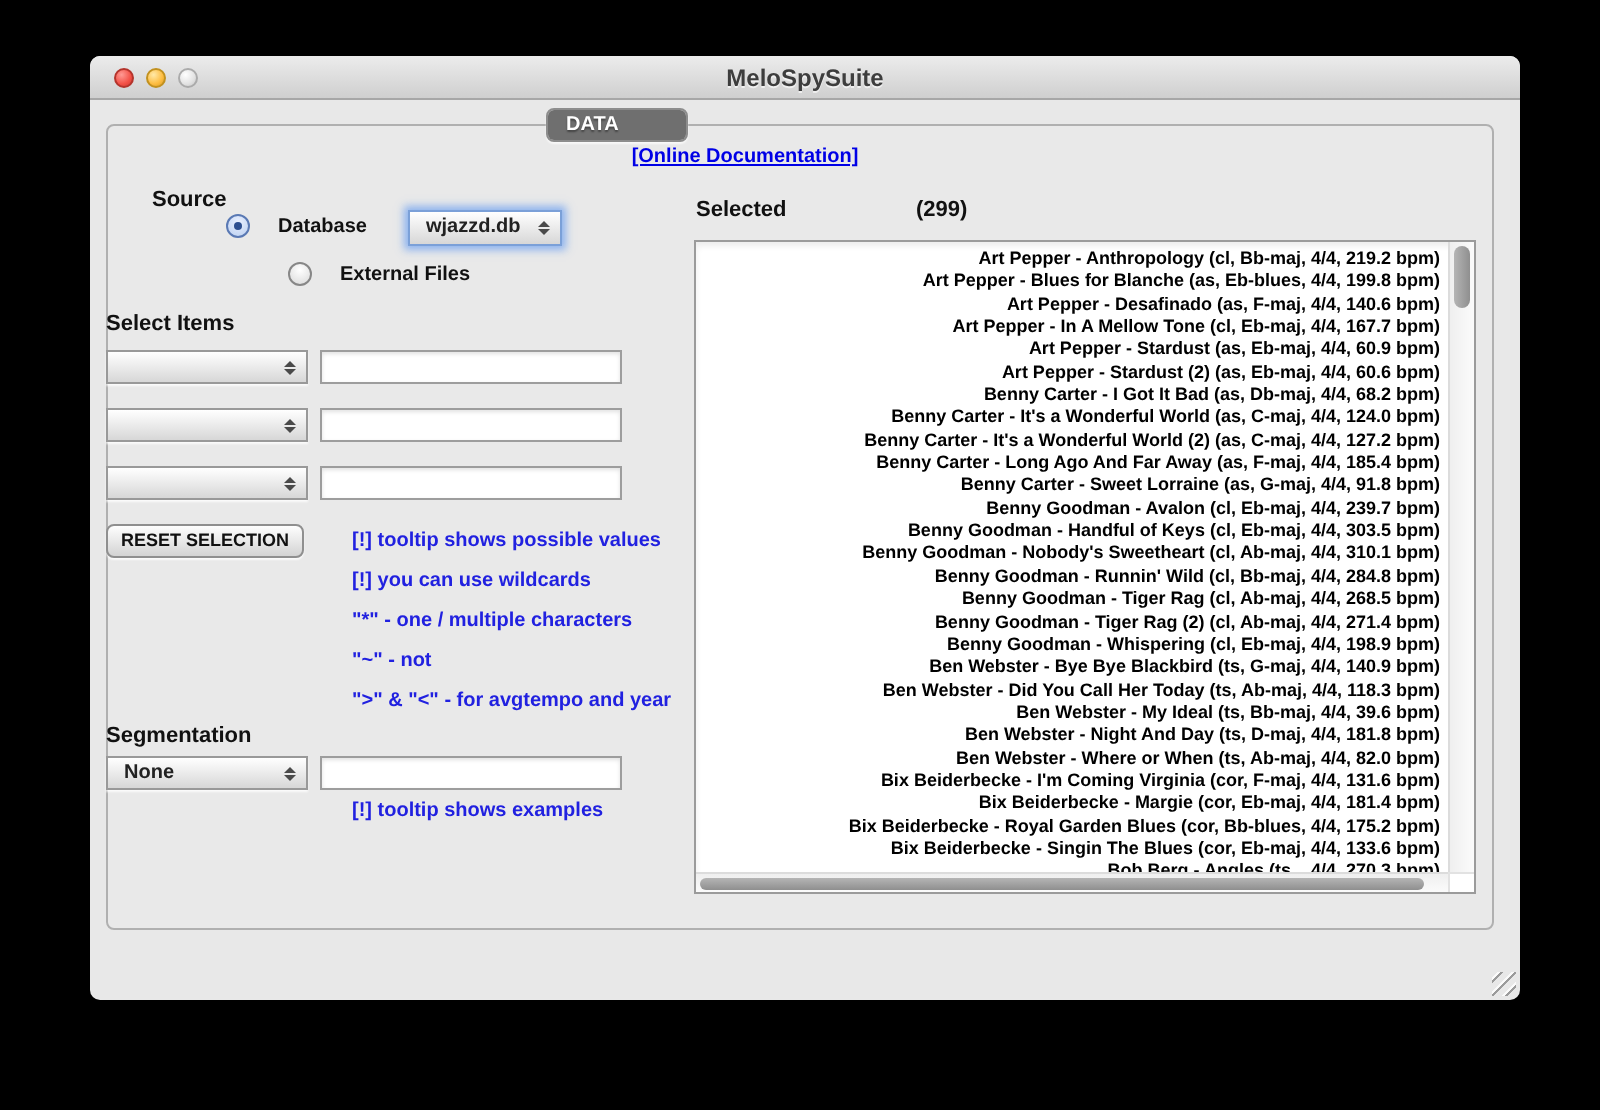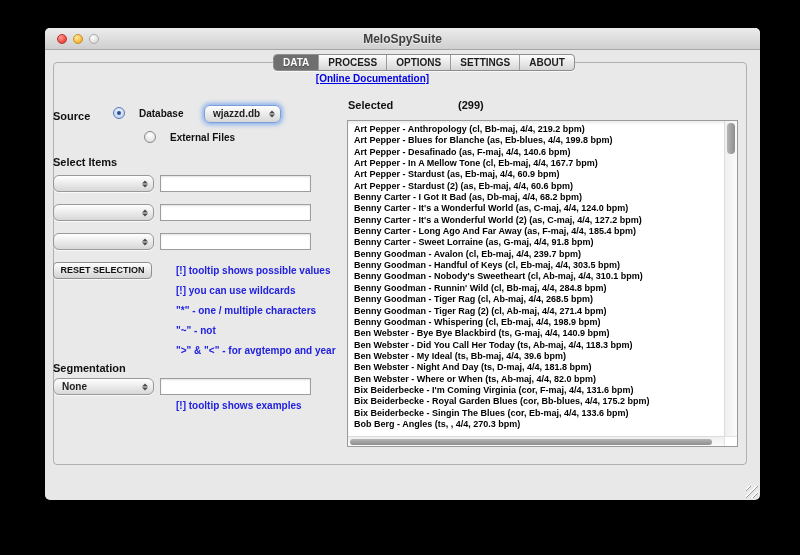--- a/index.html
+++ b/index.html
@@ -31,20 +31,21 @@
     position:absolute; left:8px; top:34px; width:694px; height:403px;
     background:#e9e9e9; border:1px solid #b0b0b0; border-radius:4px;
   }
 
   .tabstrip {
     position:absolute; left:228px; top:26px; height:17px;
     display:flex; border:1px solid #8d8d8d; border-radius:4px;
     overflow:hidden; background:linear-gradient(#fdfdfd,#d6d6d6);
     box-shadow:0 1px 1px rgba(255,255,255,.7);
     z-index:3;
+    flex-direction:column;
   }
   .tab {
     padding:0 9px; font-size:10px; font-weight:bold; line-height:15px;
     color:#1d1d1d; border-left:1px solid #9c9c9c; cursor:default;
   }
   .tab:first-child { border-left:none; }
   .tab.selected { background:#6f6f6f; color:#fff; text-shadow:0 1px 1px rgba(0,0,0,.4); }
 
   .doclink {
     position:absolute; left:0; right:60px; top:45px; text-align:center;
@@ -66,21 +67,21 @@
     border:1px solid #5a79b4;
     background:radial-gradient(circle at 50% 30%, #e8efff, #bcd0f0);
   }
   .radio.checked::after {
     content:""; position:absolute; left:3px; top:3px; width:4px; height:4px;
     border-radius:50%; background:#2d4f90;
   }
 
   .combo {
     position:absolute; height:17px; border:1px solid #999;
-    border-radius:6px; background:linear-gradient(#ffffff,#d7d7d7);
+    border-radius:0; background:linear-gradient(#ffffff,#d7d7d7);
     box-shadow:0 1px 1px rgba(255,255,255,.8);
     font-size:10px; font-weight:bold; color:#222;
     padding:2px 24px 0 8px; white-space:nowrap; overflow:hidden; z-index:2;
   }
   .combo.focus-ring {
     border:1px solid #7ba0d8;
     box-shadow:0 0 4px 2px rgba(110,160,240,.75);
   }
   .stepper { position:absolute; right:5px; top:50%; transform:translateY(-50%); width:7px; }
   .stepper::before, .stepper::after {
@@ -106,21 +107,21 @@
 
   .hint { position:absolute; font-size:10px; font-weight:bold; color:#2121e0; z-index:2; white-space:nowrap;padding-left:16px; }
 
   .listbox {
     position:absolute; left:302px; top:92px; width:391px; height:327px;
     background:#fff; border:1px solid #9b9b9b; z-index:2;
     box-shadow:inset 0 2px 3px rgba(0,0,0,.08);
   }
   .listrows {
     position:absolute; left:0; top:0; right:13px; bottom:10px;
-    overflow:hidden; padding:3px 4px 0 6px;
+    overflow:hidden; padding:3px 4px 0 6px;text-align:right;
   }
   .lrow {
     font-size:9px; font-weight:bold; color:#000; line-height:11.35px;
     white-space:nowrap;
   }
   .vscroll {
     position:absolute; right:0; top:0; bottom:10px; width:13px;
     background:linear-gradient(to right,#efefef,#fbfbfb); border-left:1px solid #dcdcdc;
   }
   .vthumb {
@@ -161,21 +162,21 @@
   <div class="tabstrip" id="tabstrip">
       <div class="tab selected">DATA</div>
       <div class="tab">PROCESS</div>
       <div class="tab">OPTIONS</div>
       <div class="tab">SETTINGS</div>
       <div class="tab">ABOUT</div>
     </div>
 
   <a class="doclink">[Online Documentation]</a>
 
-  <div class="lbl" style="left:8px; top:82px;">Source</div>
+  <div class="lbl" style="left:8px; top:66px;padding-left:23px;">Source</div>
 
   <div class="radio-row" style="left:68px; top:79px;">
     <span class="radio checked"></span>
     <span class="small-lbl">Database</span>
   </div>
 
   <div class="combo focus-ring" style="left:159px; top:77px; width:77px; height:18px;">
     <span>wjazzd.db</span>
     <span class="stepper"></span>
   </div>
@@ -234,20 +235,21 @@
         <div class="lrow">Benny Goodman - Runnin' Wild (cl, Bb-maj, 4/4, 284.8 bpm)</div>
         <div class="lrow">Benny Goodman - Tiger Rag (cl, Ab-maj, 4/4, 268.5 bpm)</div>
         <div class="lrow">Benny Goodman - Tiger Rag (2) (cl, Ab-maj, 4/4, 271.4 bpm)</div>
         <div class="lrow">Benny Goodman - Whispering (cl, Eb-maj, 4/4, 198.9 bpm)</div>
         <div class="lrow">Ben Webster - Bye Bye Blackbird (ts, G-maj, 4/4, 140.9 bpm)</div>
         <div class="lrow">Ben Webster - Did You Call Her Today (ts, Ab-maj, 4/4, 118.3 bpm)</div>
         <div class="lrow">Ben Webster - My Ideal (ts, Bb-maj, 4/4, 39.6 bpm)</div>
         <div class="lrow">Ben Webster - Night And Day (ts, D-maj, 4/4, 181.8 bpm)</div>
         <div class="lrow">Ben Webster - Where or When (ts, Ab-maj, 4/4, 82.0 bpm)</div>
         <div class="lrow">Bix Beiderbecke - I'm Coming Virginia (cor, F-maj, 4/4, 131.6 bpm)</div>
+        <div class="lrow">Bix Beiderbecke - Margie (cor, Eb-maj, 4/4, 181.4 bpm)</div>
         <div class="lrow">Bix Beiderbecke - Royal Garden Blues (cor, Bb-blues, 4/4, 175.2 bpm)</div>
         <div class="lrow">Bix Beiderbecke - Singin The Blues (cor, Eb-maj, 4/4, 133.6 bpm)</div>
         <div class="lrow">Bob Berg - Angles (ts, , 4/4, 270.3 bpm)</div>
       </div>
     <div class="vscroll">
       <div class="vthumb"></div>
     </div>
     <div class="hscroll">
       <div class="hthumb"></div>
     </div>

